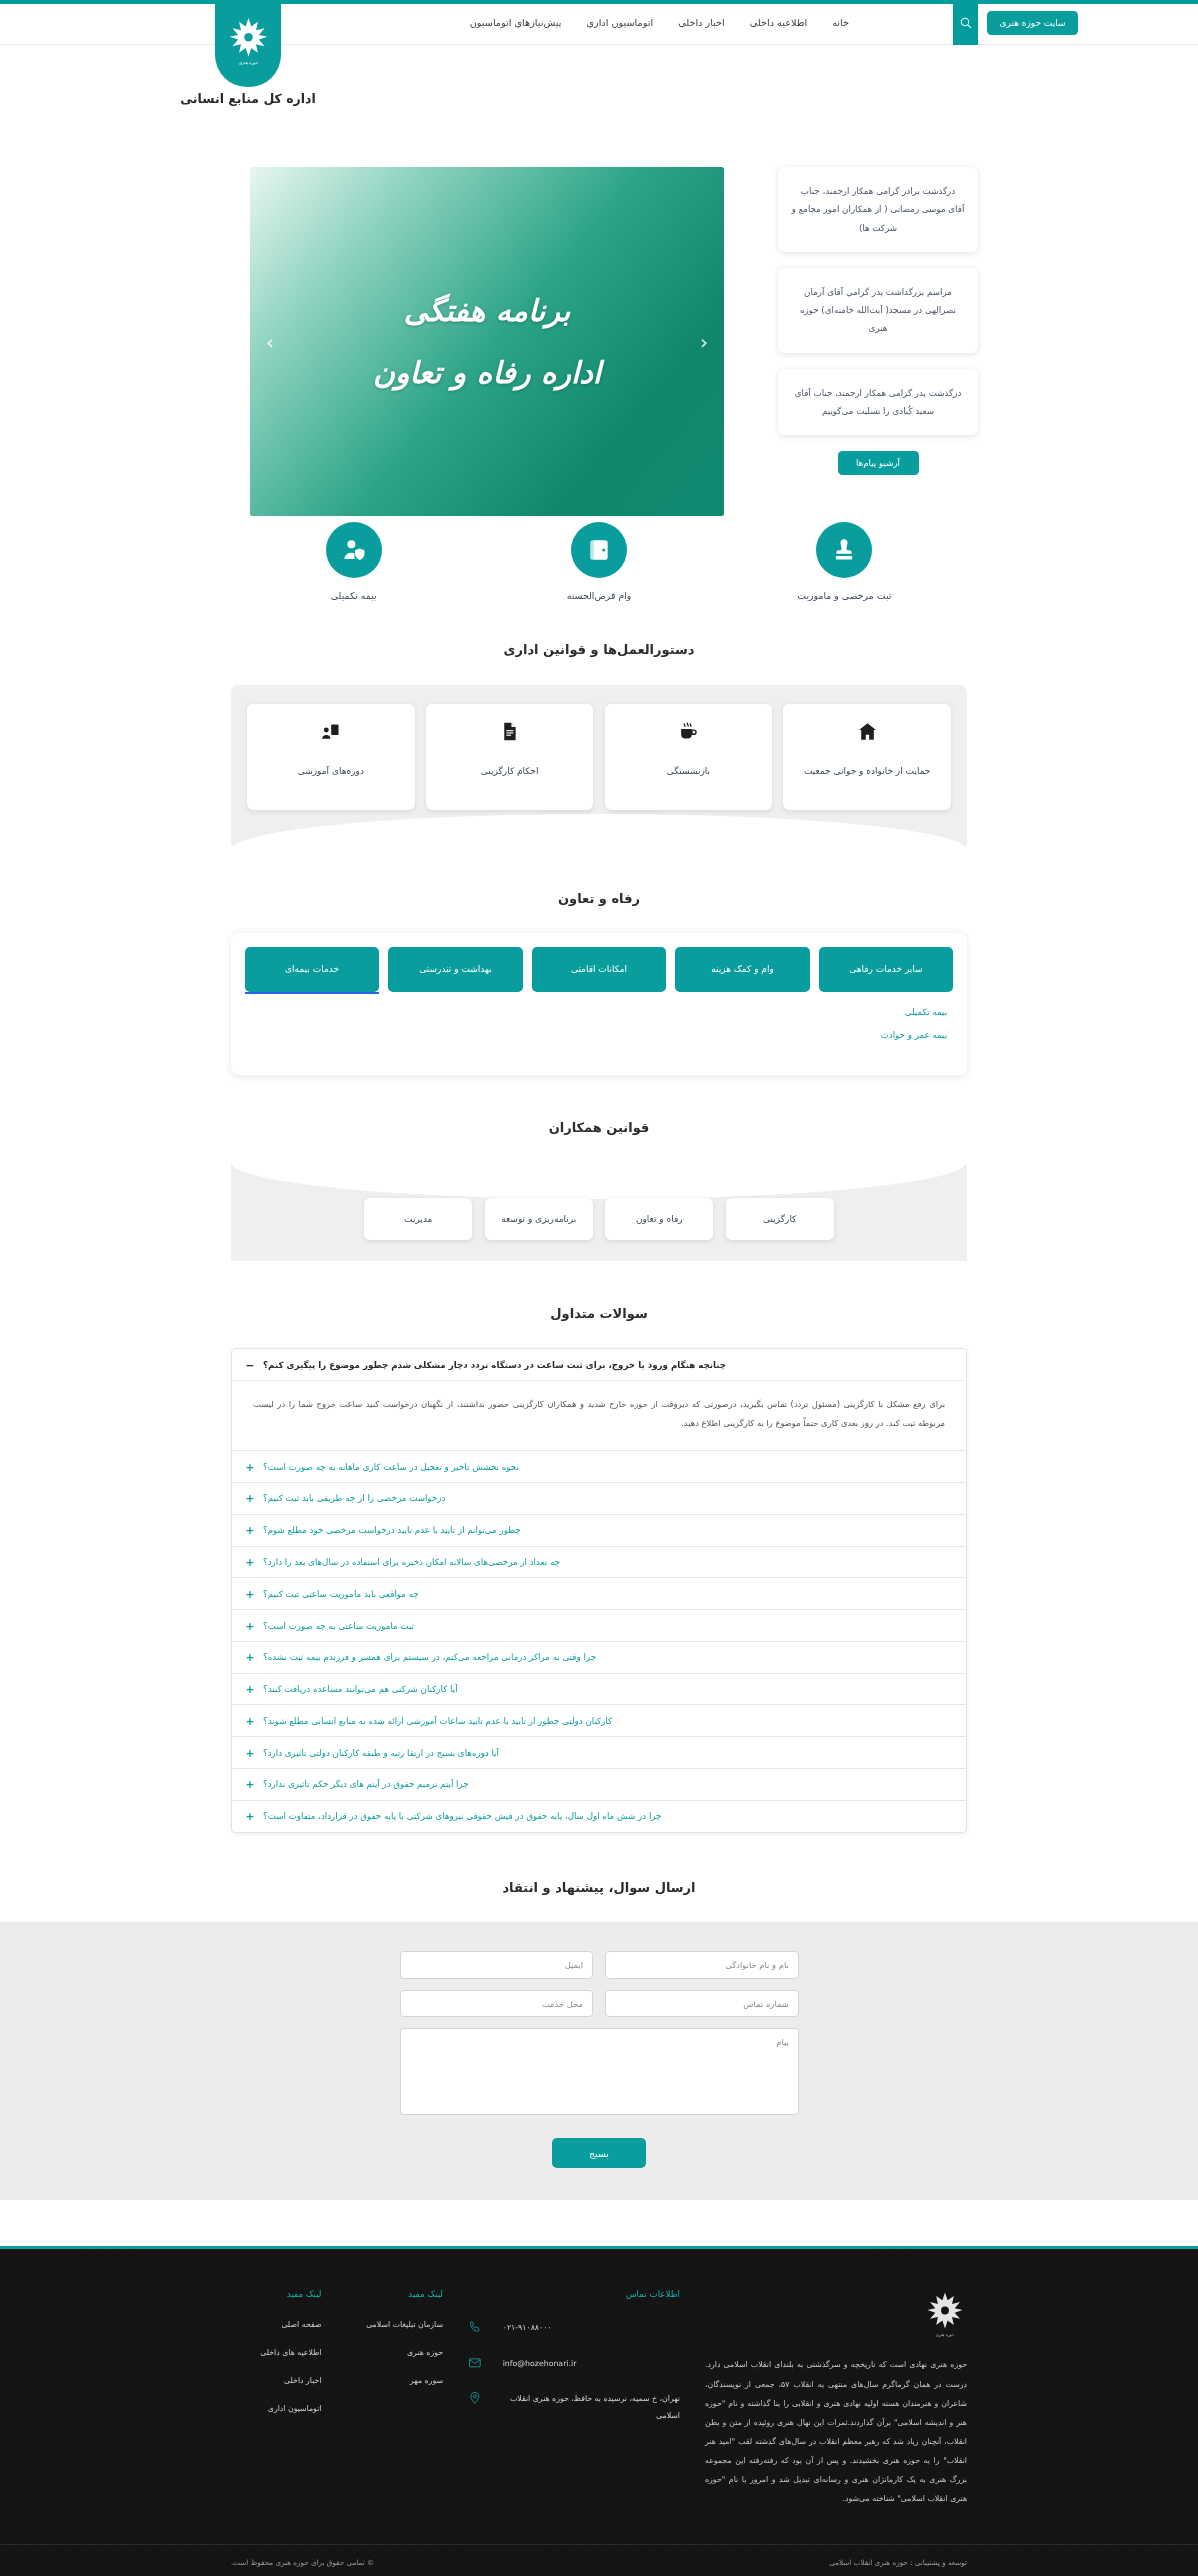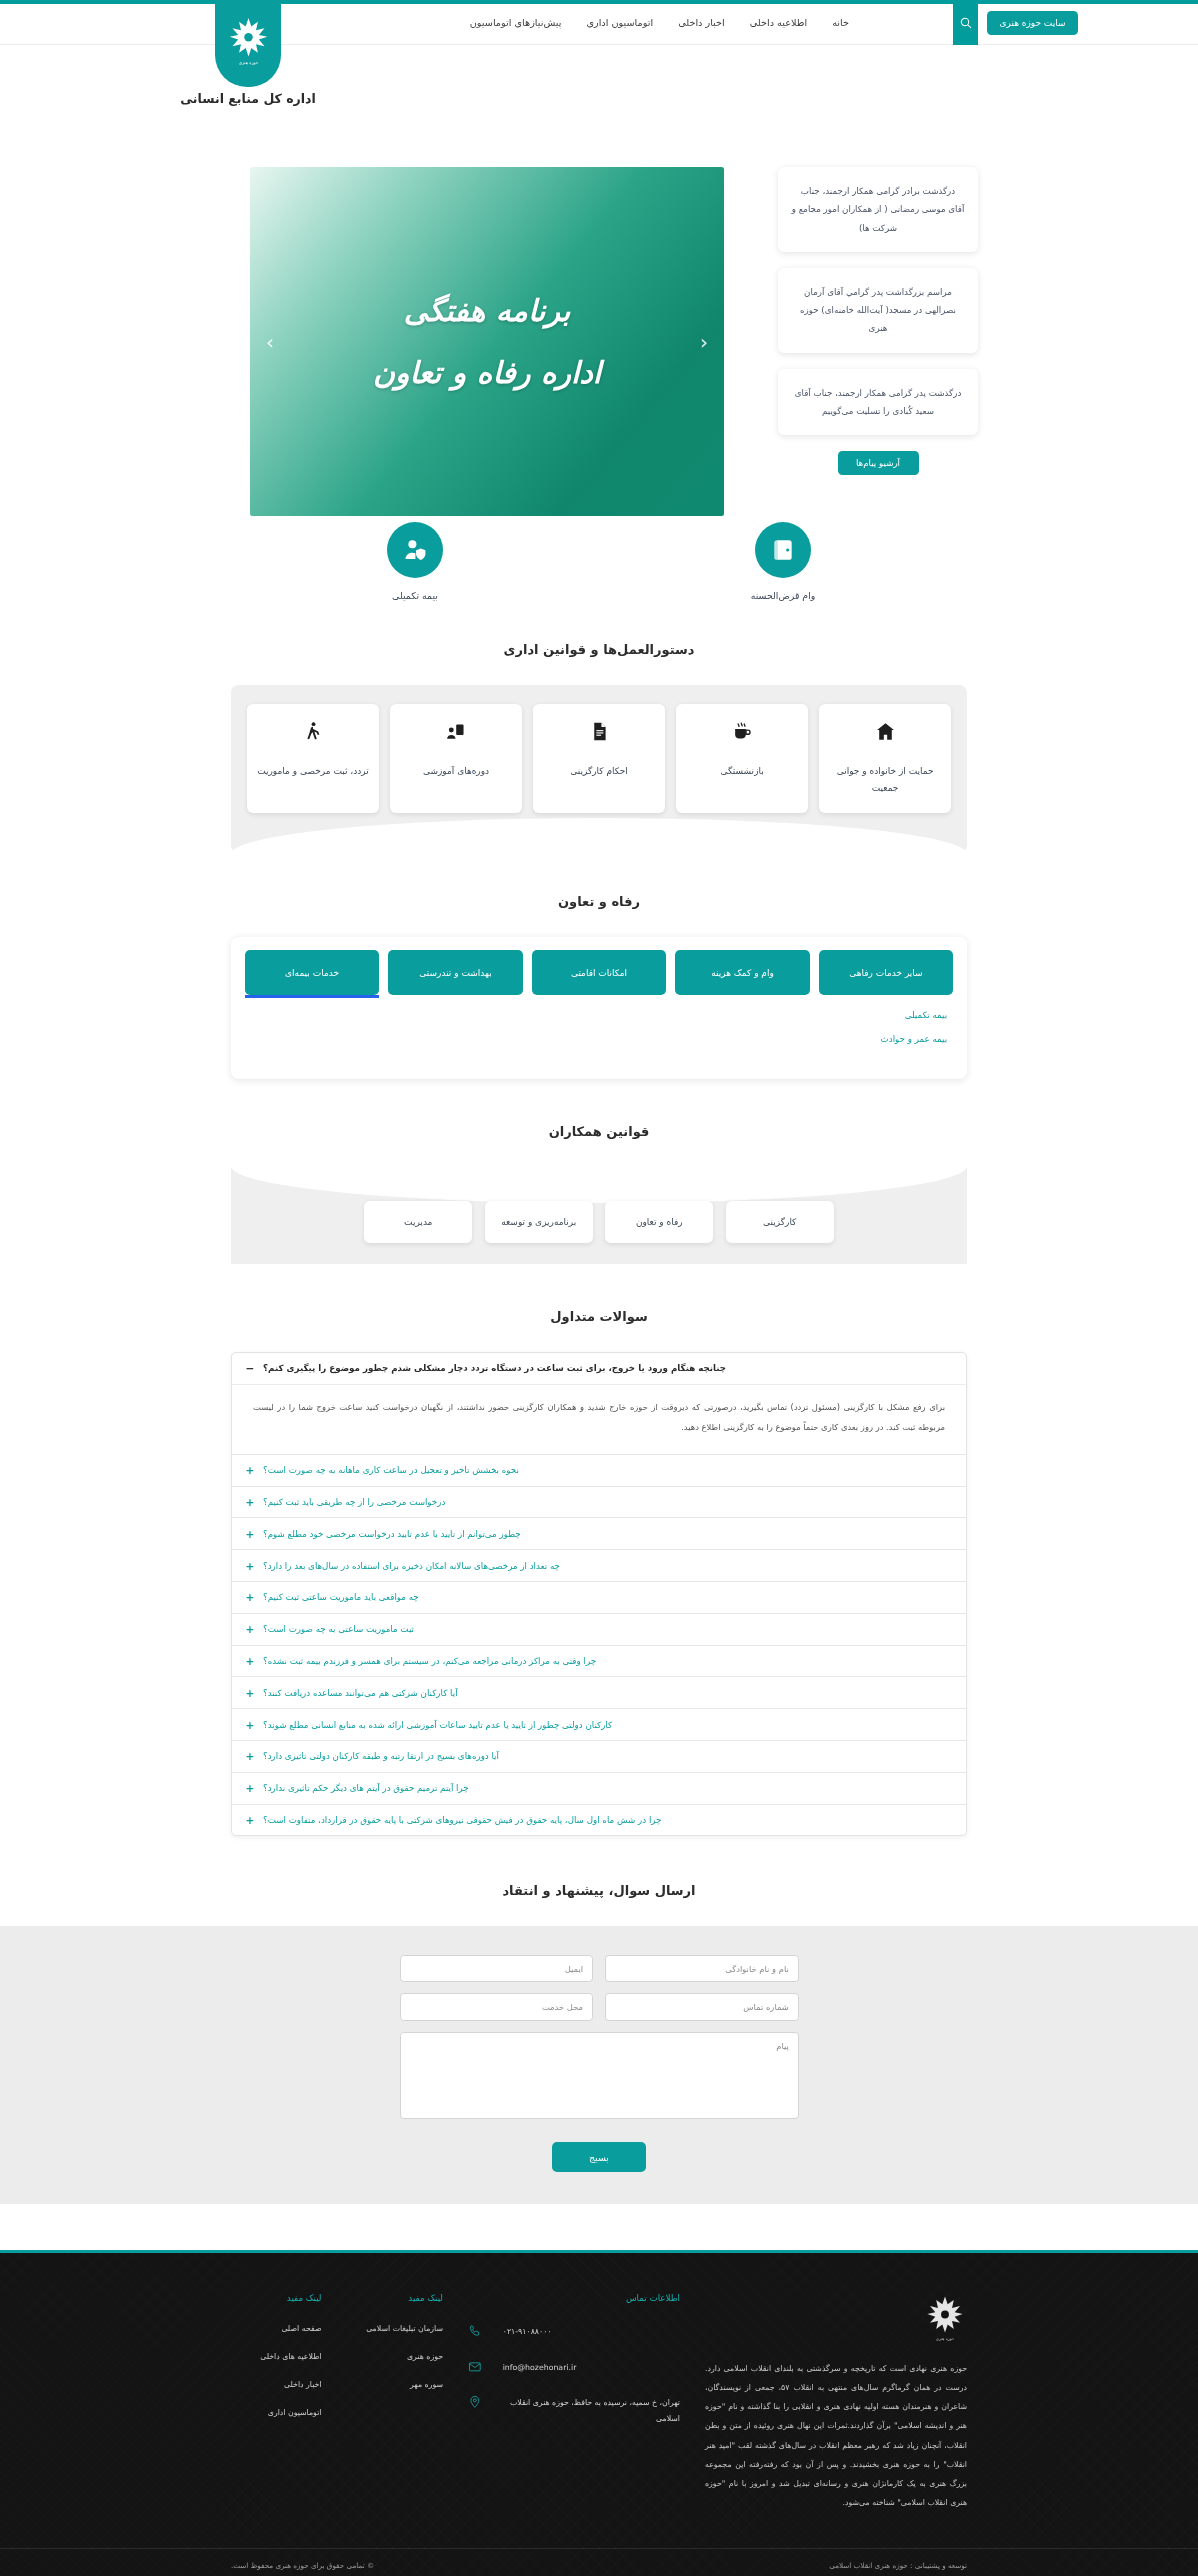--- a/index.html
+++ b/index.html
@@ -263,20 +263,29 @@
       <span class="slider-arrow prev">‹</span>
       <span class="slider-arrow next">›</span>
     </div>
   </div>
 
   <section class="quick-sec">
     <div class="container">
       <h2 class="sec-title">دسترسی سریع</h2>
       <div class="quick-row">
 
+        <div class="quick-item">
+          <div class="quick-circle">
+            <svg viewBox="0 0 24 24">
+              <path d="M12 2c-2.2 0-3.6 1.7-3.2 3.8l.9 4.6c.2 1-.5 1.9-1.5 1.9H7c-1.1 0-2 .9-2 2v1.2h14v-1.2c0-1.1-.9-2-2-2h-1.2c-1 0-1.7-.9-1.5-1.9l.9-4.6C15.6 3.7 14.2 2 12 2z"></path>
+              <rect x="4.5" y="17.6" width="15" height="3.2" rx="1"></rect>
+            </svg>
+          </div>
+          <div class="quick-label">ثبت مرخصی و ماموریت</div>
+        </div>
 
         <div class="quick-item">
           <div class="quick-circle">
             <svg viewBox="0 0 24 24">
               <rect x="4" y="3" width="16" height="18" rx="2.4"></rect>
               <circle cx="16.3" cy="12" r="1.4" fill="#0a9d9d"></circle>
               <rect x="4" y="3" width="3.2" height="18" fill="#0a9d9d" opacity=".25"></rect>
             </svg>
           </div>
           <div class="quick-label">وام قرض‌الحسنه</div>
@@ -334,27 +343,20 @@
 
           <div class="rule-card">
             <svg viewBox="0 0 24 24">
               <rect x="12.8" y="4" width="8.4" height="12" rx="1.2"></rect>
               <circle cx="7.2" cy="10.2" r="2.8"></circle>
               <path d="M2.4 20.4c0-2.7 2.1-4.4 4.8-4.4s4.8 1.7 4.8 4.4z"></path>
             </svg>
             <div class="rule-label">دوره‌های آموزشی</div>
           </div>
 
-          <div class="rule-card">
-            <svg viewBox="0 0 24 24">
-              <circle cx="13.2" cy="3.6" r="2.2"></circle>
-              <path d="M12.6 6.6c-1.5 0-2.3 1-2.7 2.2L8.4 14l-2.2 6.2 2 .7 2.3-6 1.5-2.2 1.1 3.4 1.8 4.9 2-.8-1.8-5-1-3.1 2.8 1.4 1.1 2.6 1.9-.8-1.4-3.3-4.6-2.4c-.6-.3-1.2-.6-1.3-.6z"></path>
-            </svg>
-            <div class="rule-label">تردد، ثبت مرخصی و ماموریت</div>
-          </div>
 
         </div>
       </div>
     </div>
   </section>
 
   <section class="welfare-sec">
     <div class="container">
       <h2 class="sec-title">رفاه و تعاون</h2>
       <div class="welfare-panel">

